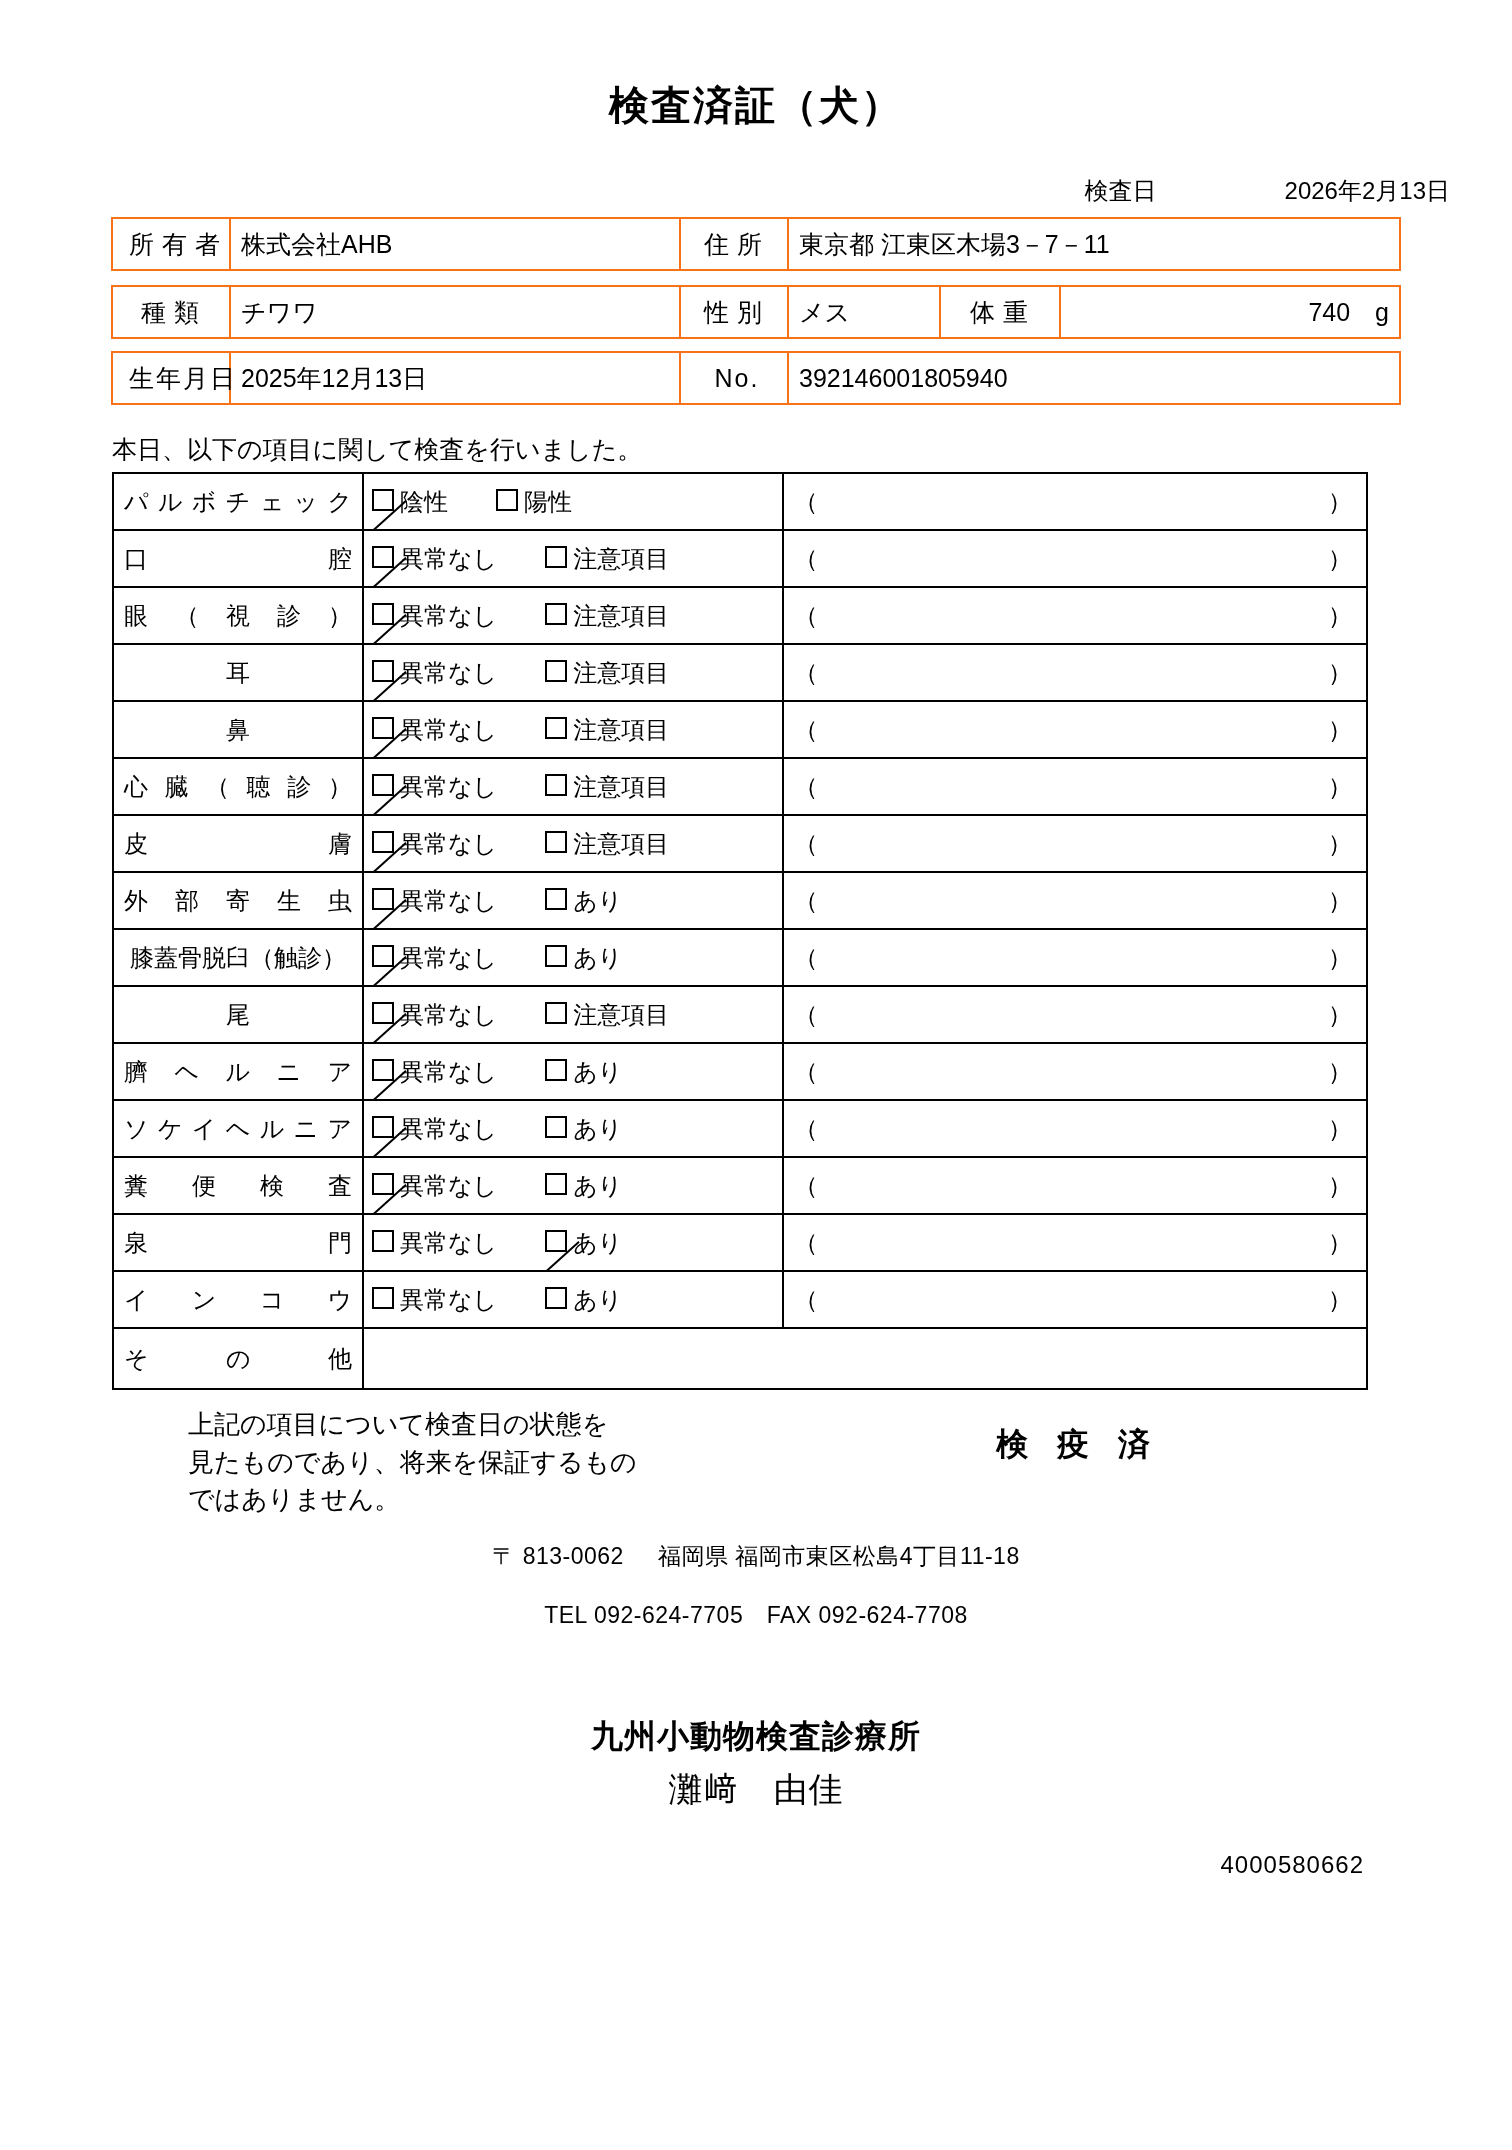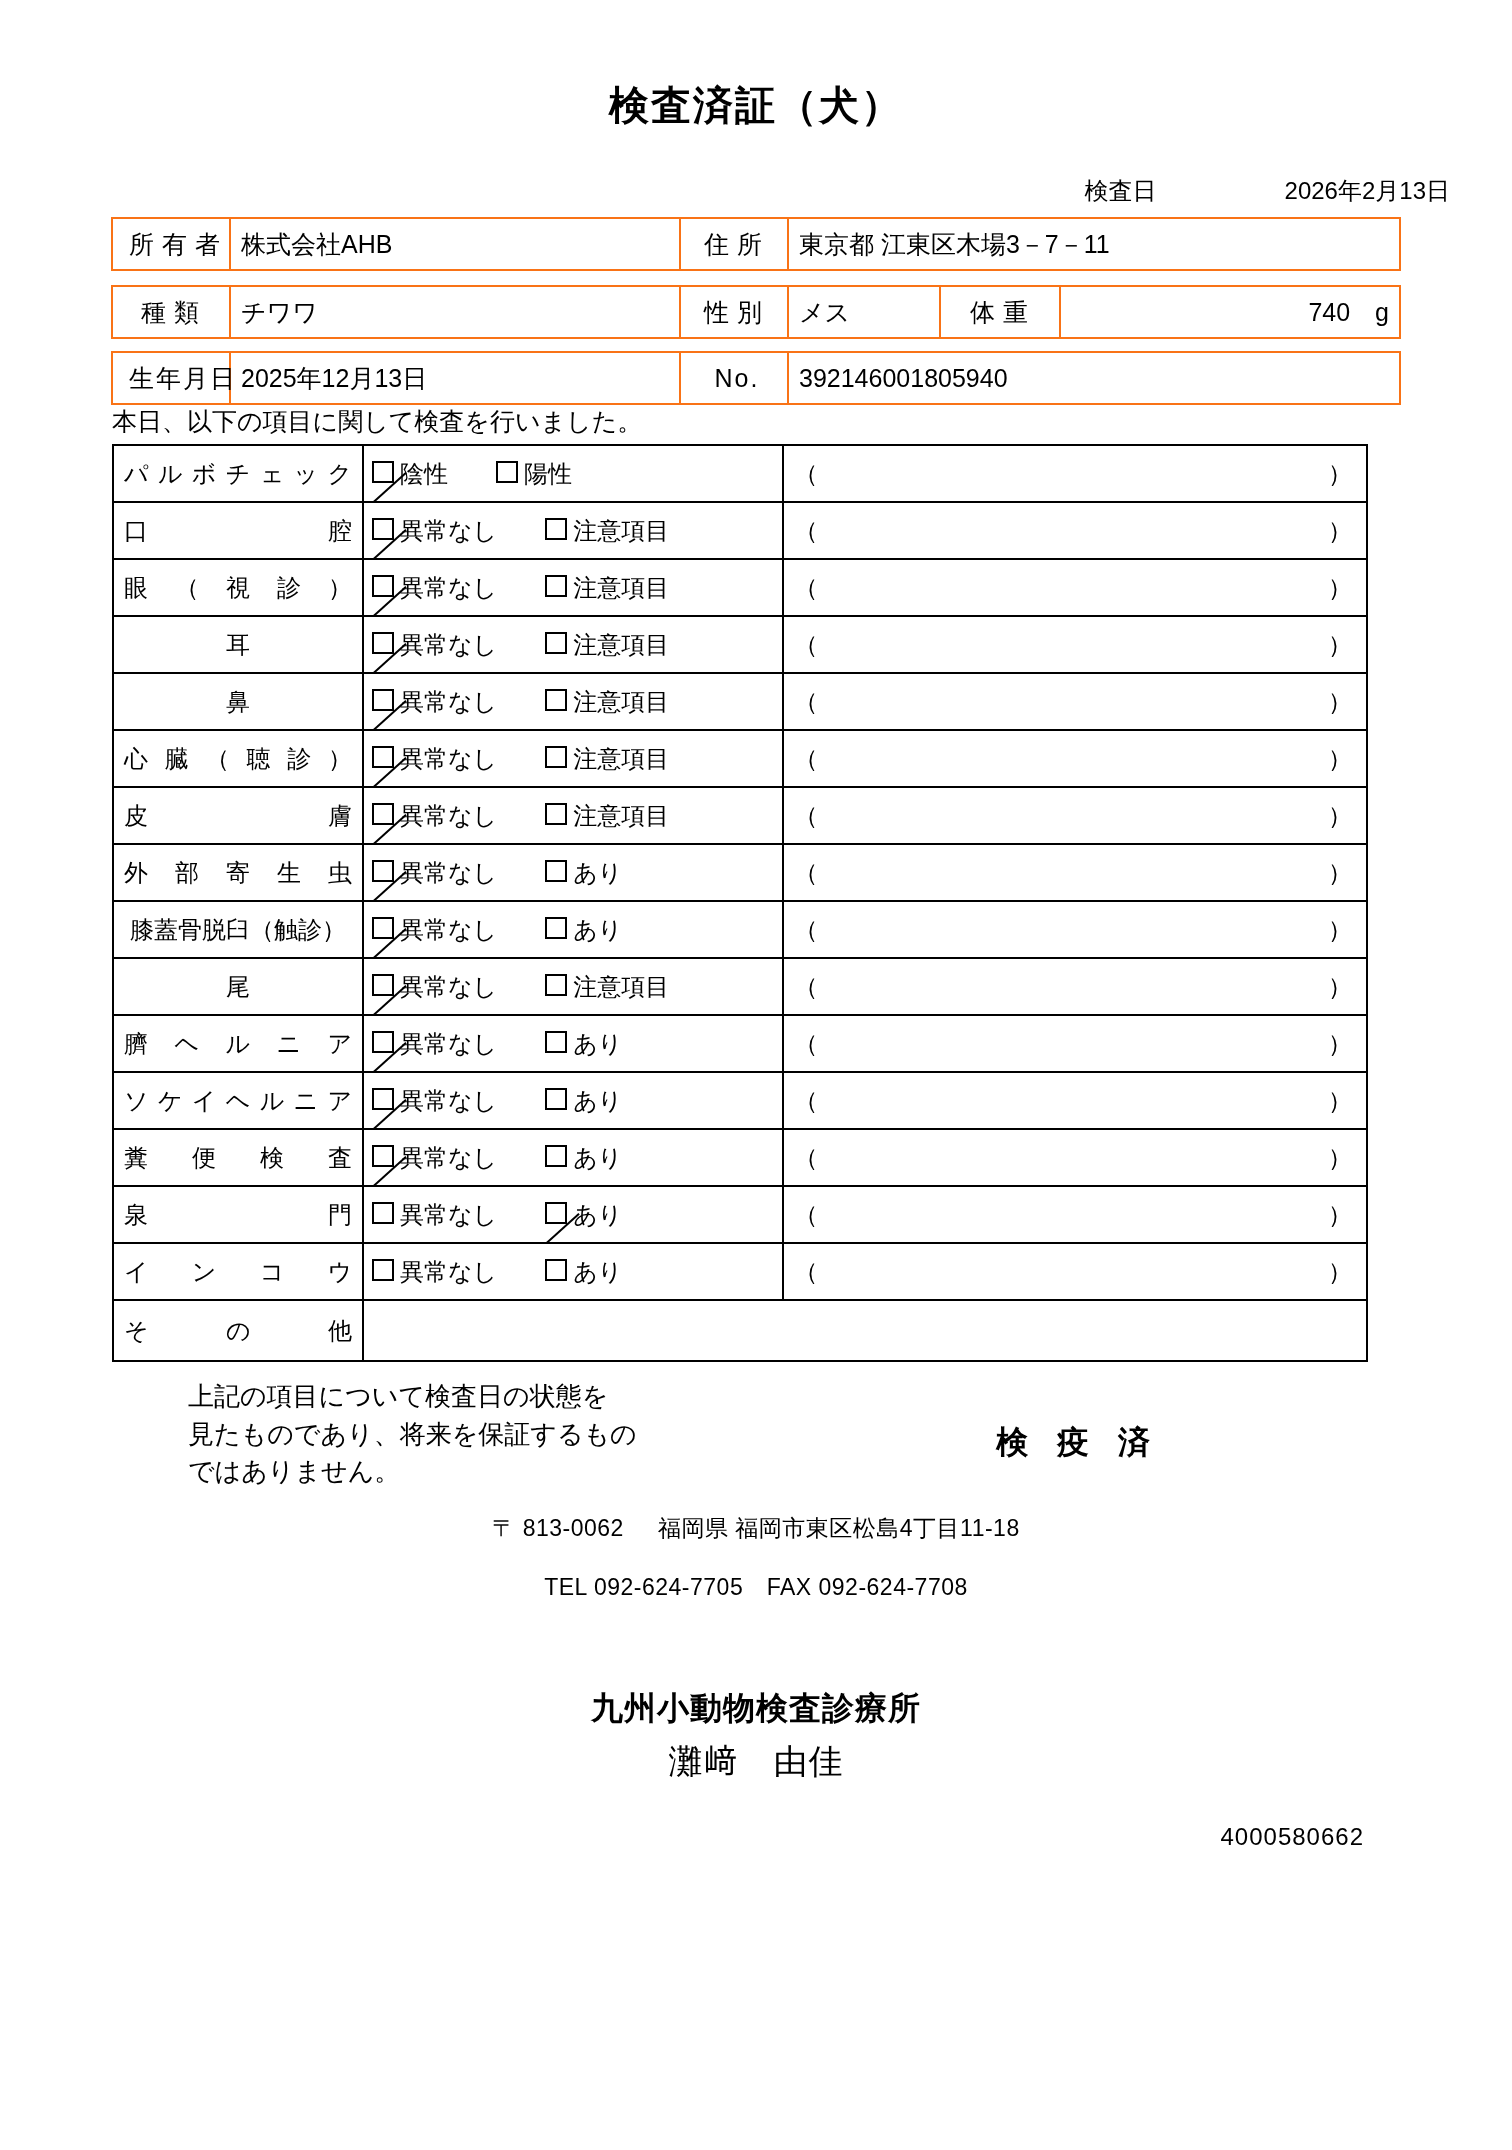--- a/index.html
+++ b/index.html
@@ -71,21 +71,21 @@
     white-space: nowrap;
   }
   .lbl-tight { letter-spacing: 2px; }
   .val { text-align: left; }
   .val-right { text-align: right; }
   .gap-row td { border: none; height: 12px; padding: 0; }
 
   
   .intro {
     width: 1288px;
-    margin: 0 auto 6px auto;
+    margin: 28px auto 6px auto;
     font-size: 25px;
   }
 
   
   .chk-wrap {
     width: 1288px;
     margin: 0 auto;
     position: relative;
   }
   .chk-table {
@@ -177,21 +177,21 @@
   .stmt {
     font-size: 26px;
     line-height: 1.45;
     width: 620px;
     padding-left: 76px;
     box-sizing: border-box;
   }
   .seal {
     position: absolute;
     right: 240px;
-    top: 43px;
+    top: 17px;
     font-size: 32px;
     font-weight: bold;
     letter-spacing: 10px;
   }
 
   
   .addr {
     text-align: center;
     font-size: 23px;
     margin-top: 22px;

